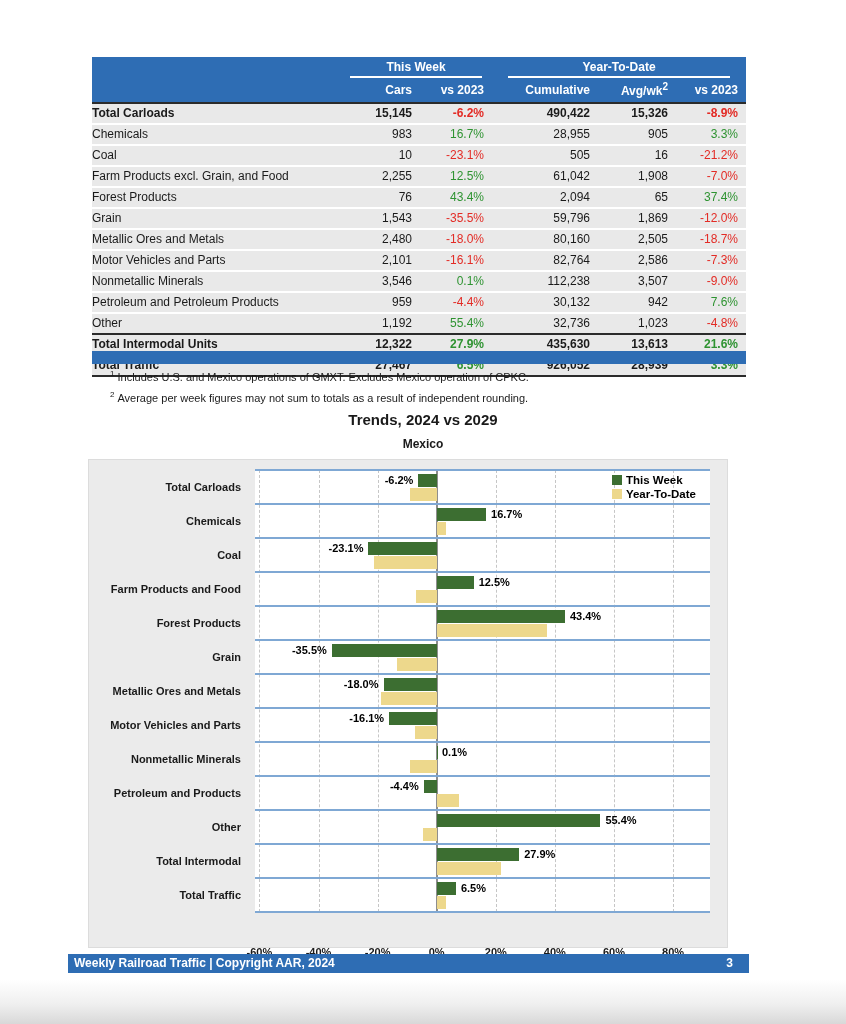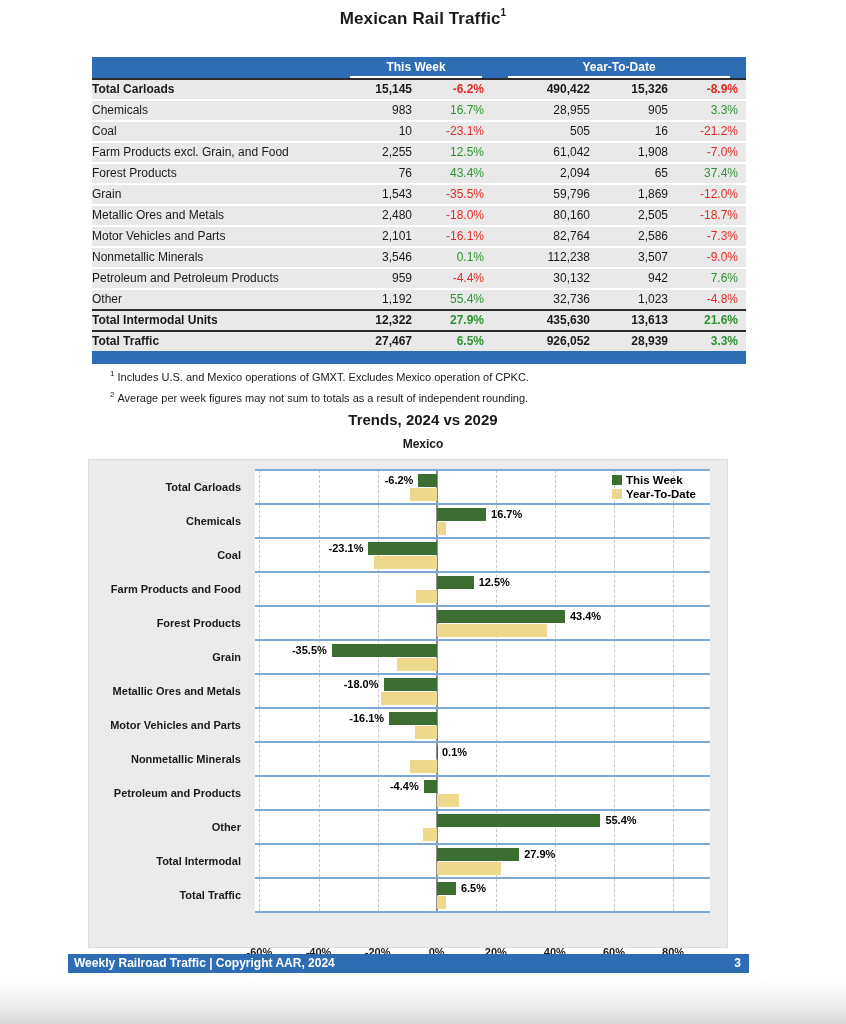--- a/index.html
+++ b/index.html
@@ -66,49 +66,56 @@
             font-size:11px; font-weight:bold; color:#1a1a1a; }
   .legend { position:absolute; top:4px; right:14px; z-index:5; }
   .legend-item { display:flex; align-items:center; margin-bottom:2px; }
   .sw { width:10px; height:10px; margin-right:4px; flex:0 0 auto; }
   .legend-text { font-size:11.5px; font-weight:bold; color:#000; }
 
   
   .footer-bar { position:absolute; left:68px; top:954px; width:681px; height:19px;
                 background:#2e6db4; color:#fff; font-size:12px; font-weight:bold;
                 line-height:19px; display:flex; justify-content:space-between;
-                padding:0 8px 0 6px; box-sizing:border-box; }
+                padding:0 16px 0 6px; box-sizing:border-box; }
   .page-bottom-fade { position:absolute; left:0; top:980px; width:846px; height:44px;
                       background:linear-gradient(180deg,#ffffff 0%,#efefef 55%,#d8d8d8 100%); }
 </style>
 </head>
 <body>
 
 <div class="page">
 
-  <div class="doc-title"><span>Mexican Rail Traffic</span><sup>1</sup></div>
 
   <table class="traffic">
     <colgroup>
       <col style="width:248px">
         <col style="width:80px">
         <col style="width:72px">
       <col style="width:106px">
         <col style="width:78px">
         <col style="width:70px">
     </colgroup>
     <thead>
       <tr>
         <th class="group-th"></th>
         <th class="group-th" colspan="2">
             <span class="group-underline gu-tw">This Week</span>
           </th>
         <th class="group-th" colspan="3">
             <span class="group-underline gu-ytd">Year-To-Date</span>
           </th>
+      </tr>
+      <tr class="col-head">
+        <th class="empty-th"></th>
+        <th>Cars</th>
+        <th>vs 2023</th>
+        <th>Cumulative</th>
+        <th><span>Avg/wk</span><sup>2</sup></th>
+        <th>vs 2023</th>
       </tr>
     </thead>
     <tbody>
         <tr class="total first">
           <td class="label">Total Carloads</td>
           <td class="num">15,145</td>
           <td class="num neg">-6.2%</td>
           <td class="num">490,422</td>
           <td class="num">15,326</td>
           <td class="num neg">-8.9%</td>

